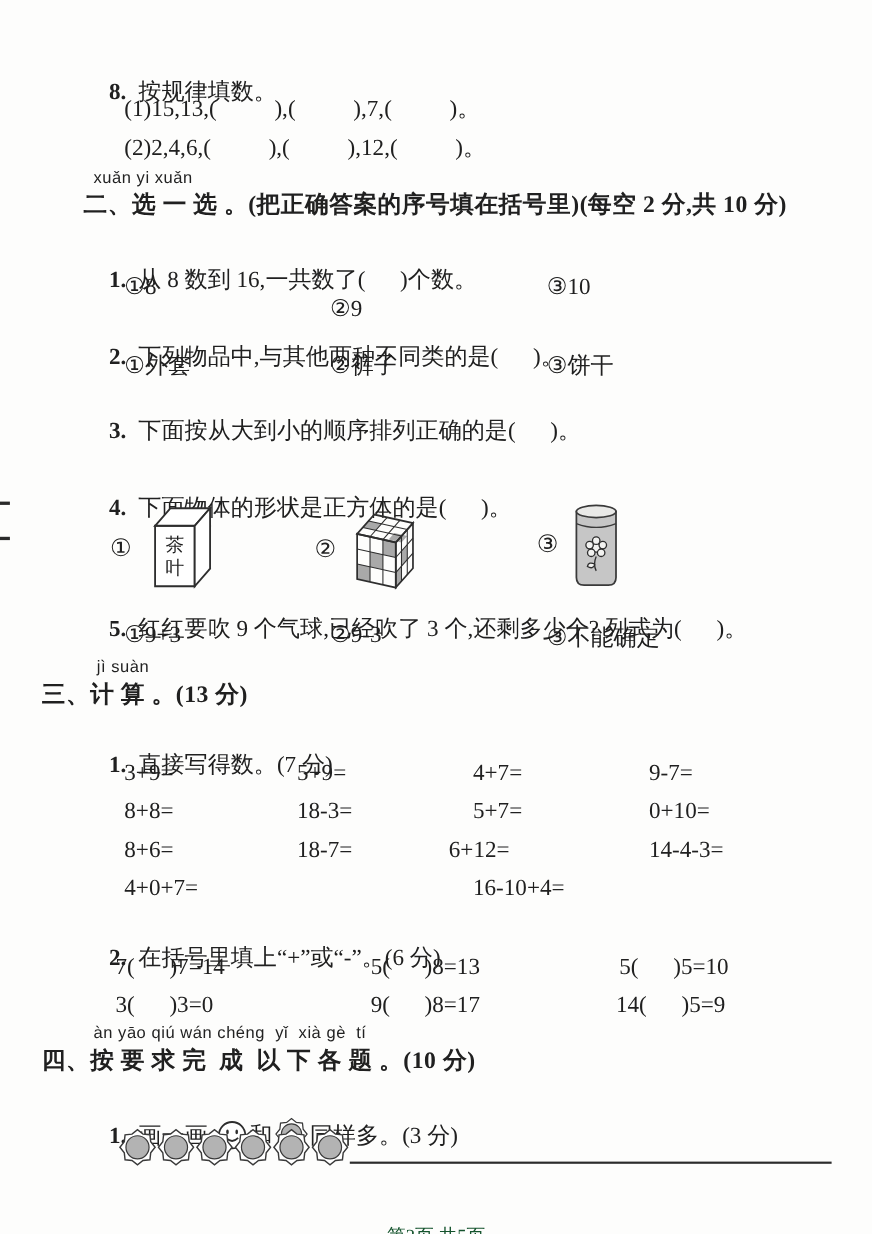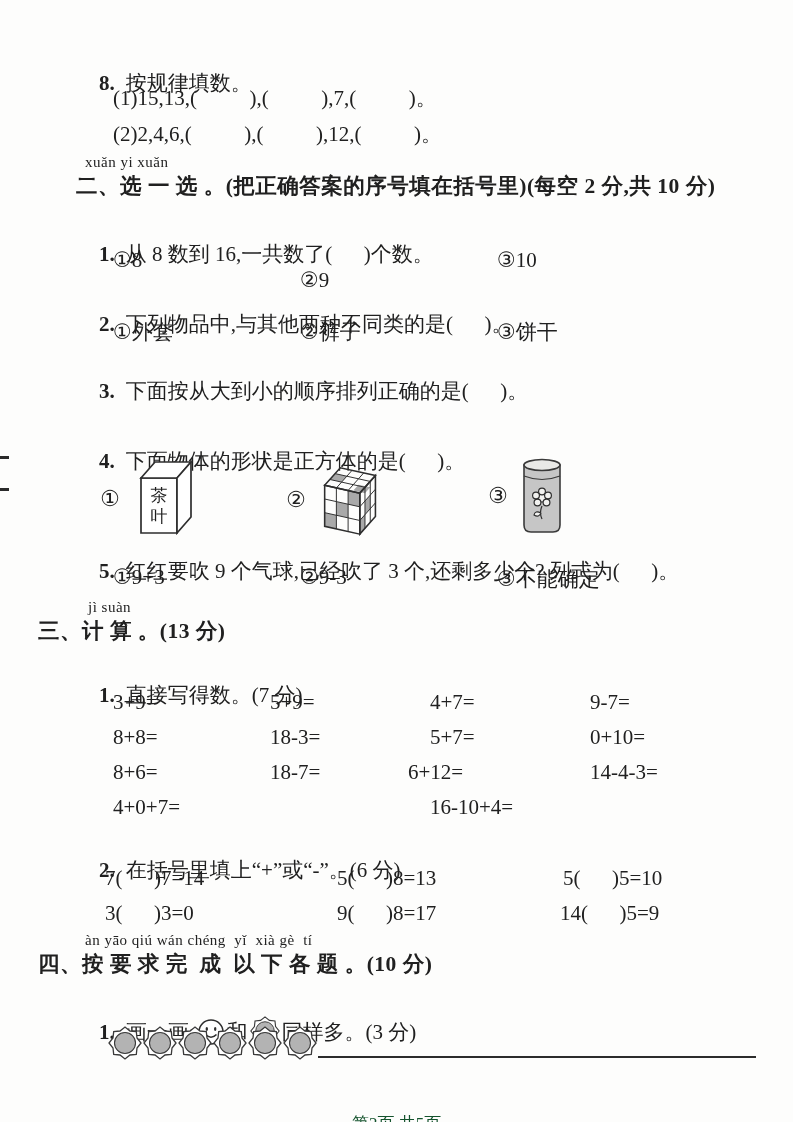--- a/index.html
+++ b/index.html
@@ -5,21 +5,21 @@
   html,body{margin:0;padding:0;background:#e9e9e9;}
   .page{
     position:relative;width:793px;height:1122px;margin:0 auto;
     background:#fdfdfc;color:#202020;overflow:hidden;
     font-family:"Liberation Serif","DejaVu Serif","DejaVu Sans",serif;
     font-size:21px;
   }
   .line{position:absolute;white-space:pre;line-height:1.25;}
   .num{font-weight:bold;padding-right:11px;}
   .heading{font-weight:bold;font-size:21.5px;letter-spacing:0.5px;}
-  .pinyin{font-family:Liberation Serif, serif;font-size:15px;color:#222;letter-spacing:0.5px;}
+  .pinyin{font-family:Liberation Sans, sans-serif;font-size:15px;color:#222;letter-spacing:0.5px;}
   .row{position:absolute;left:0;width:100%;height:32px;}
   .cell{position:absolute;white-space:pre;}
   .imgrow{position:absolute;left:0;top:444px;width:100%;height:86px;}
   .imggroup{position:absolute;display:flex;align-items:center;gap:5px;}
   .circnum{font-size:22px;font-family:"DejaVu Sans",sans-serif;}
   .inline-icon{vertical-align:-7px;margin:0 2px;}
   .gemsrow{position:absolute;top:1026px;left:108px;display:flex;gap:1px;}
   .answer-line{position:absolute;top:1056px;left:318px;width:438px;border-bottom:2px solid #2c2c2c;}
   .footer{position:absolute;top:1112px;left:0;width:100%;text-align:center;font-size:17px;color:#14532d;}
   .edge-mark{position:absolute;left:0;width:9px;height:2.5px;background:#2a2a2a;}

